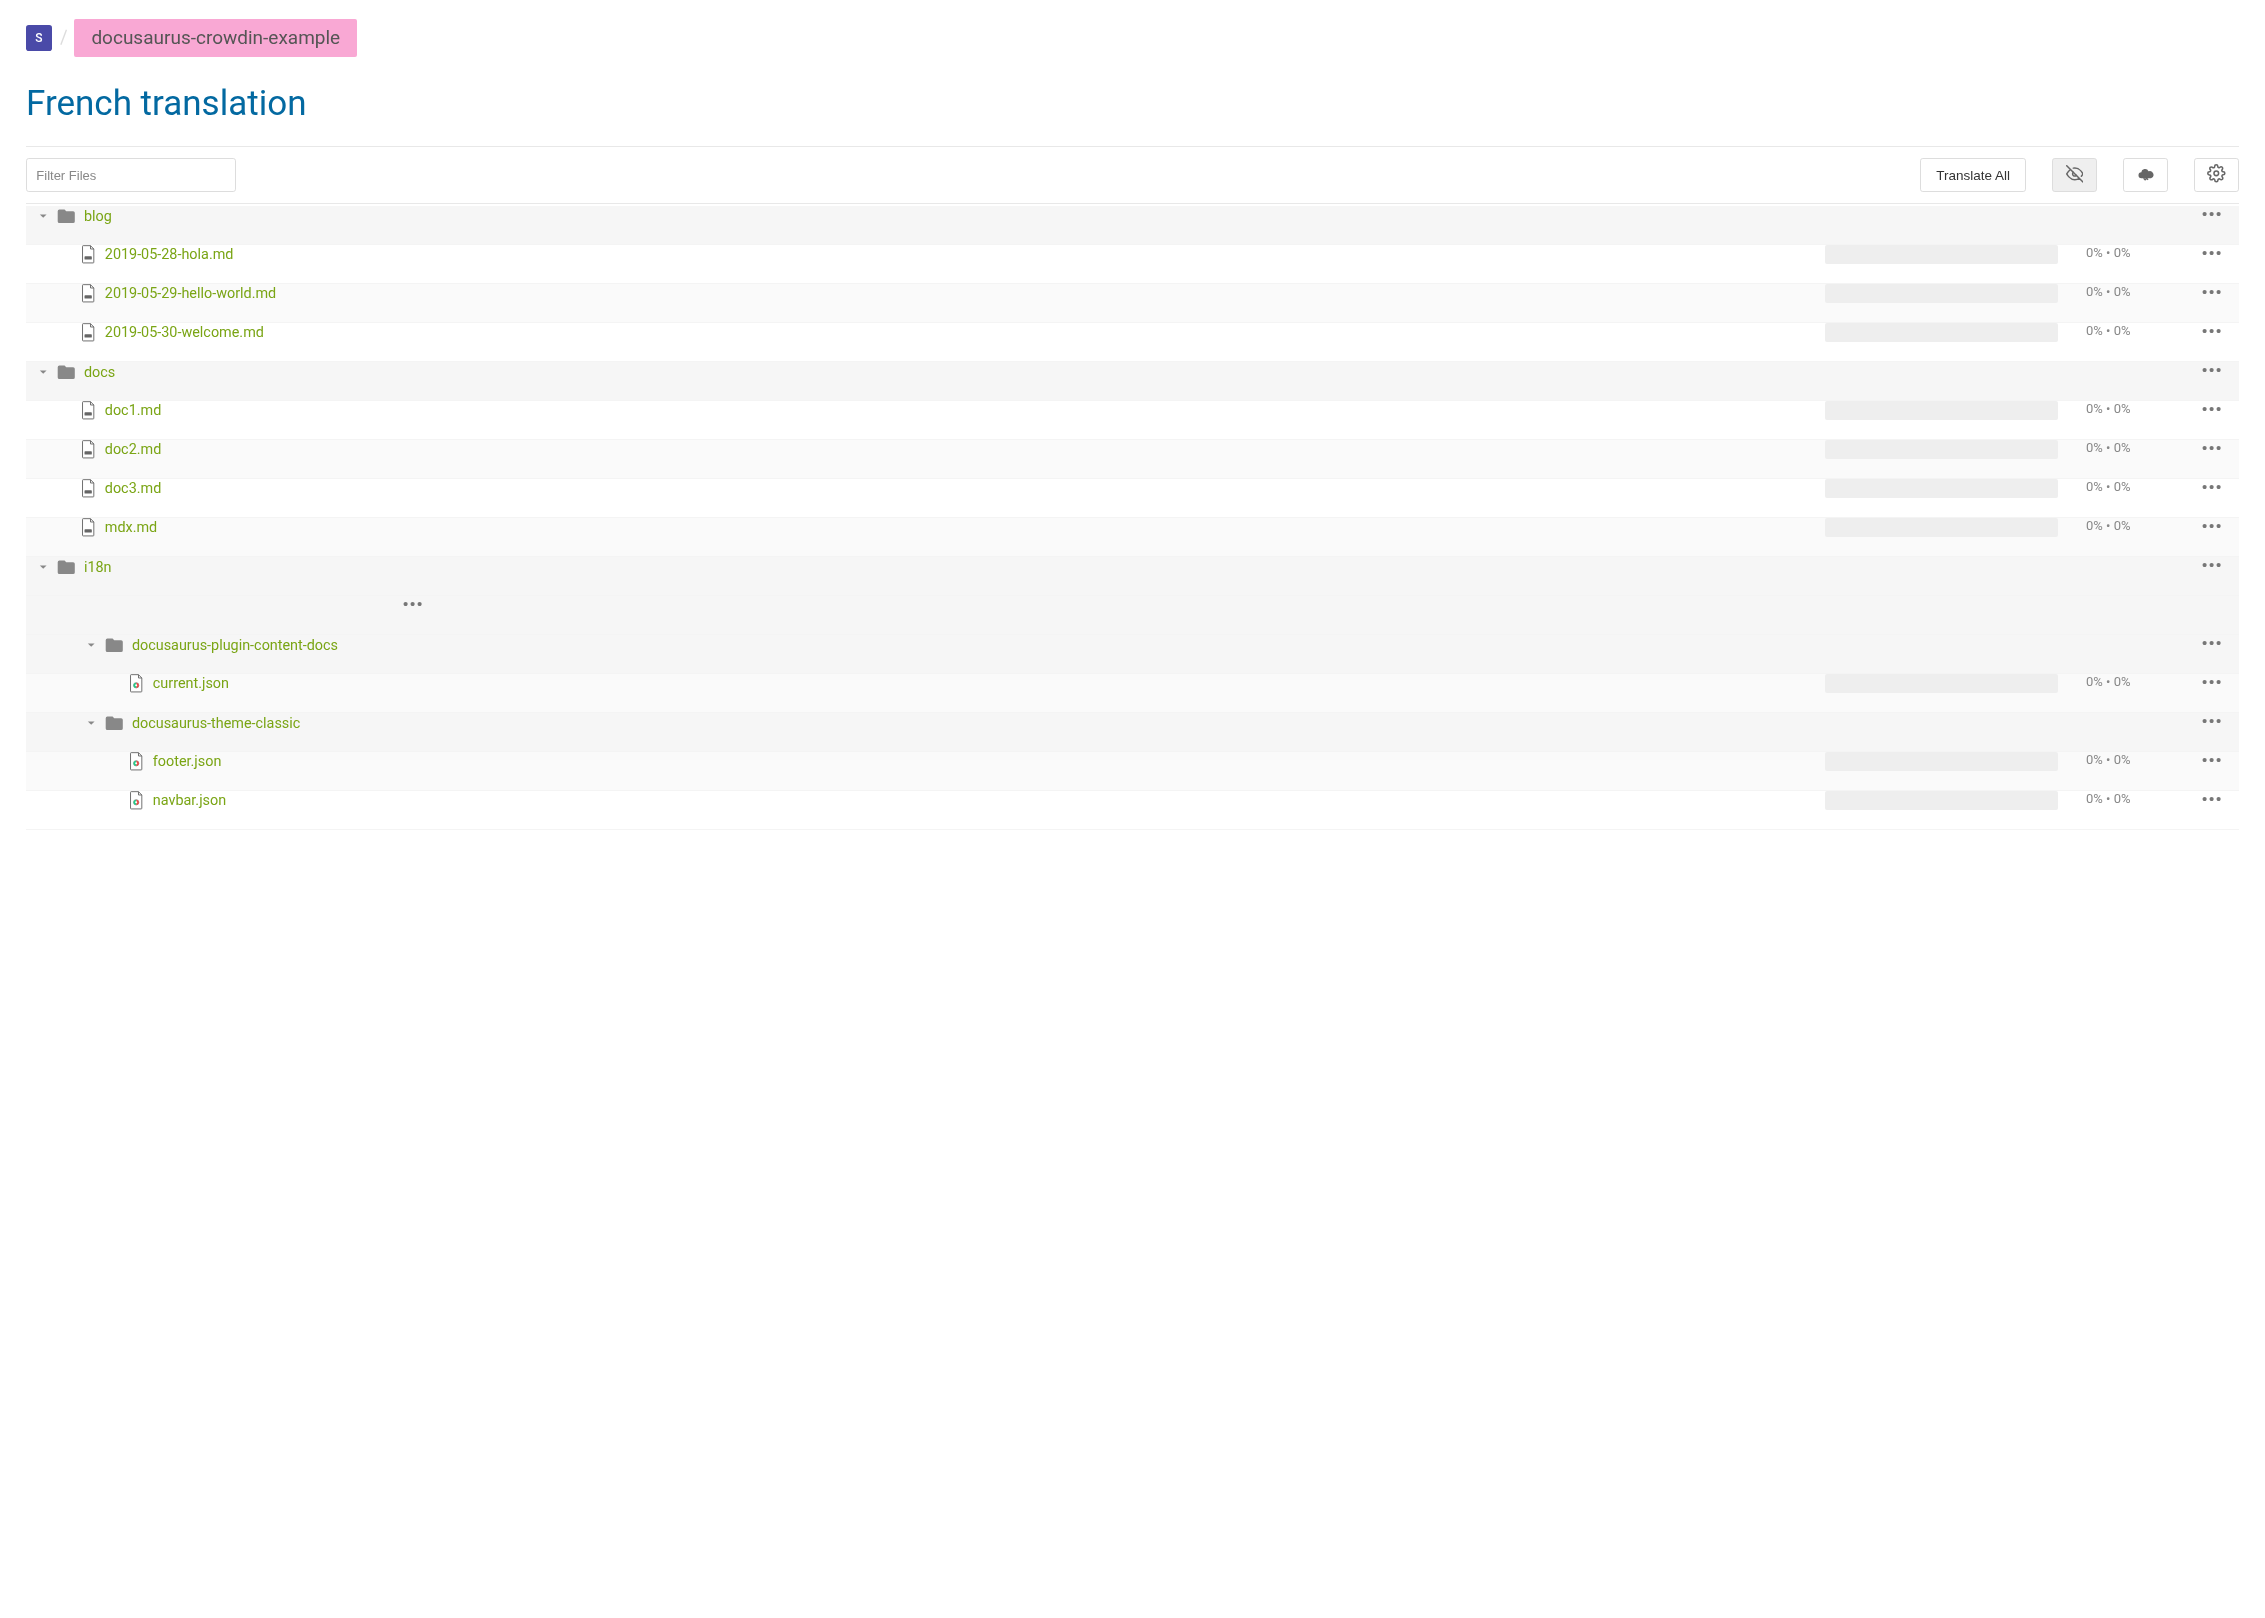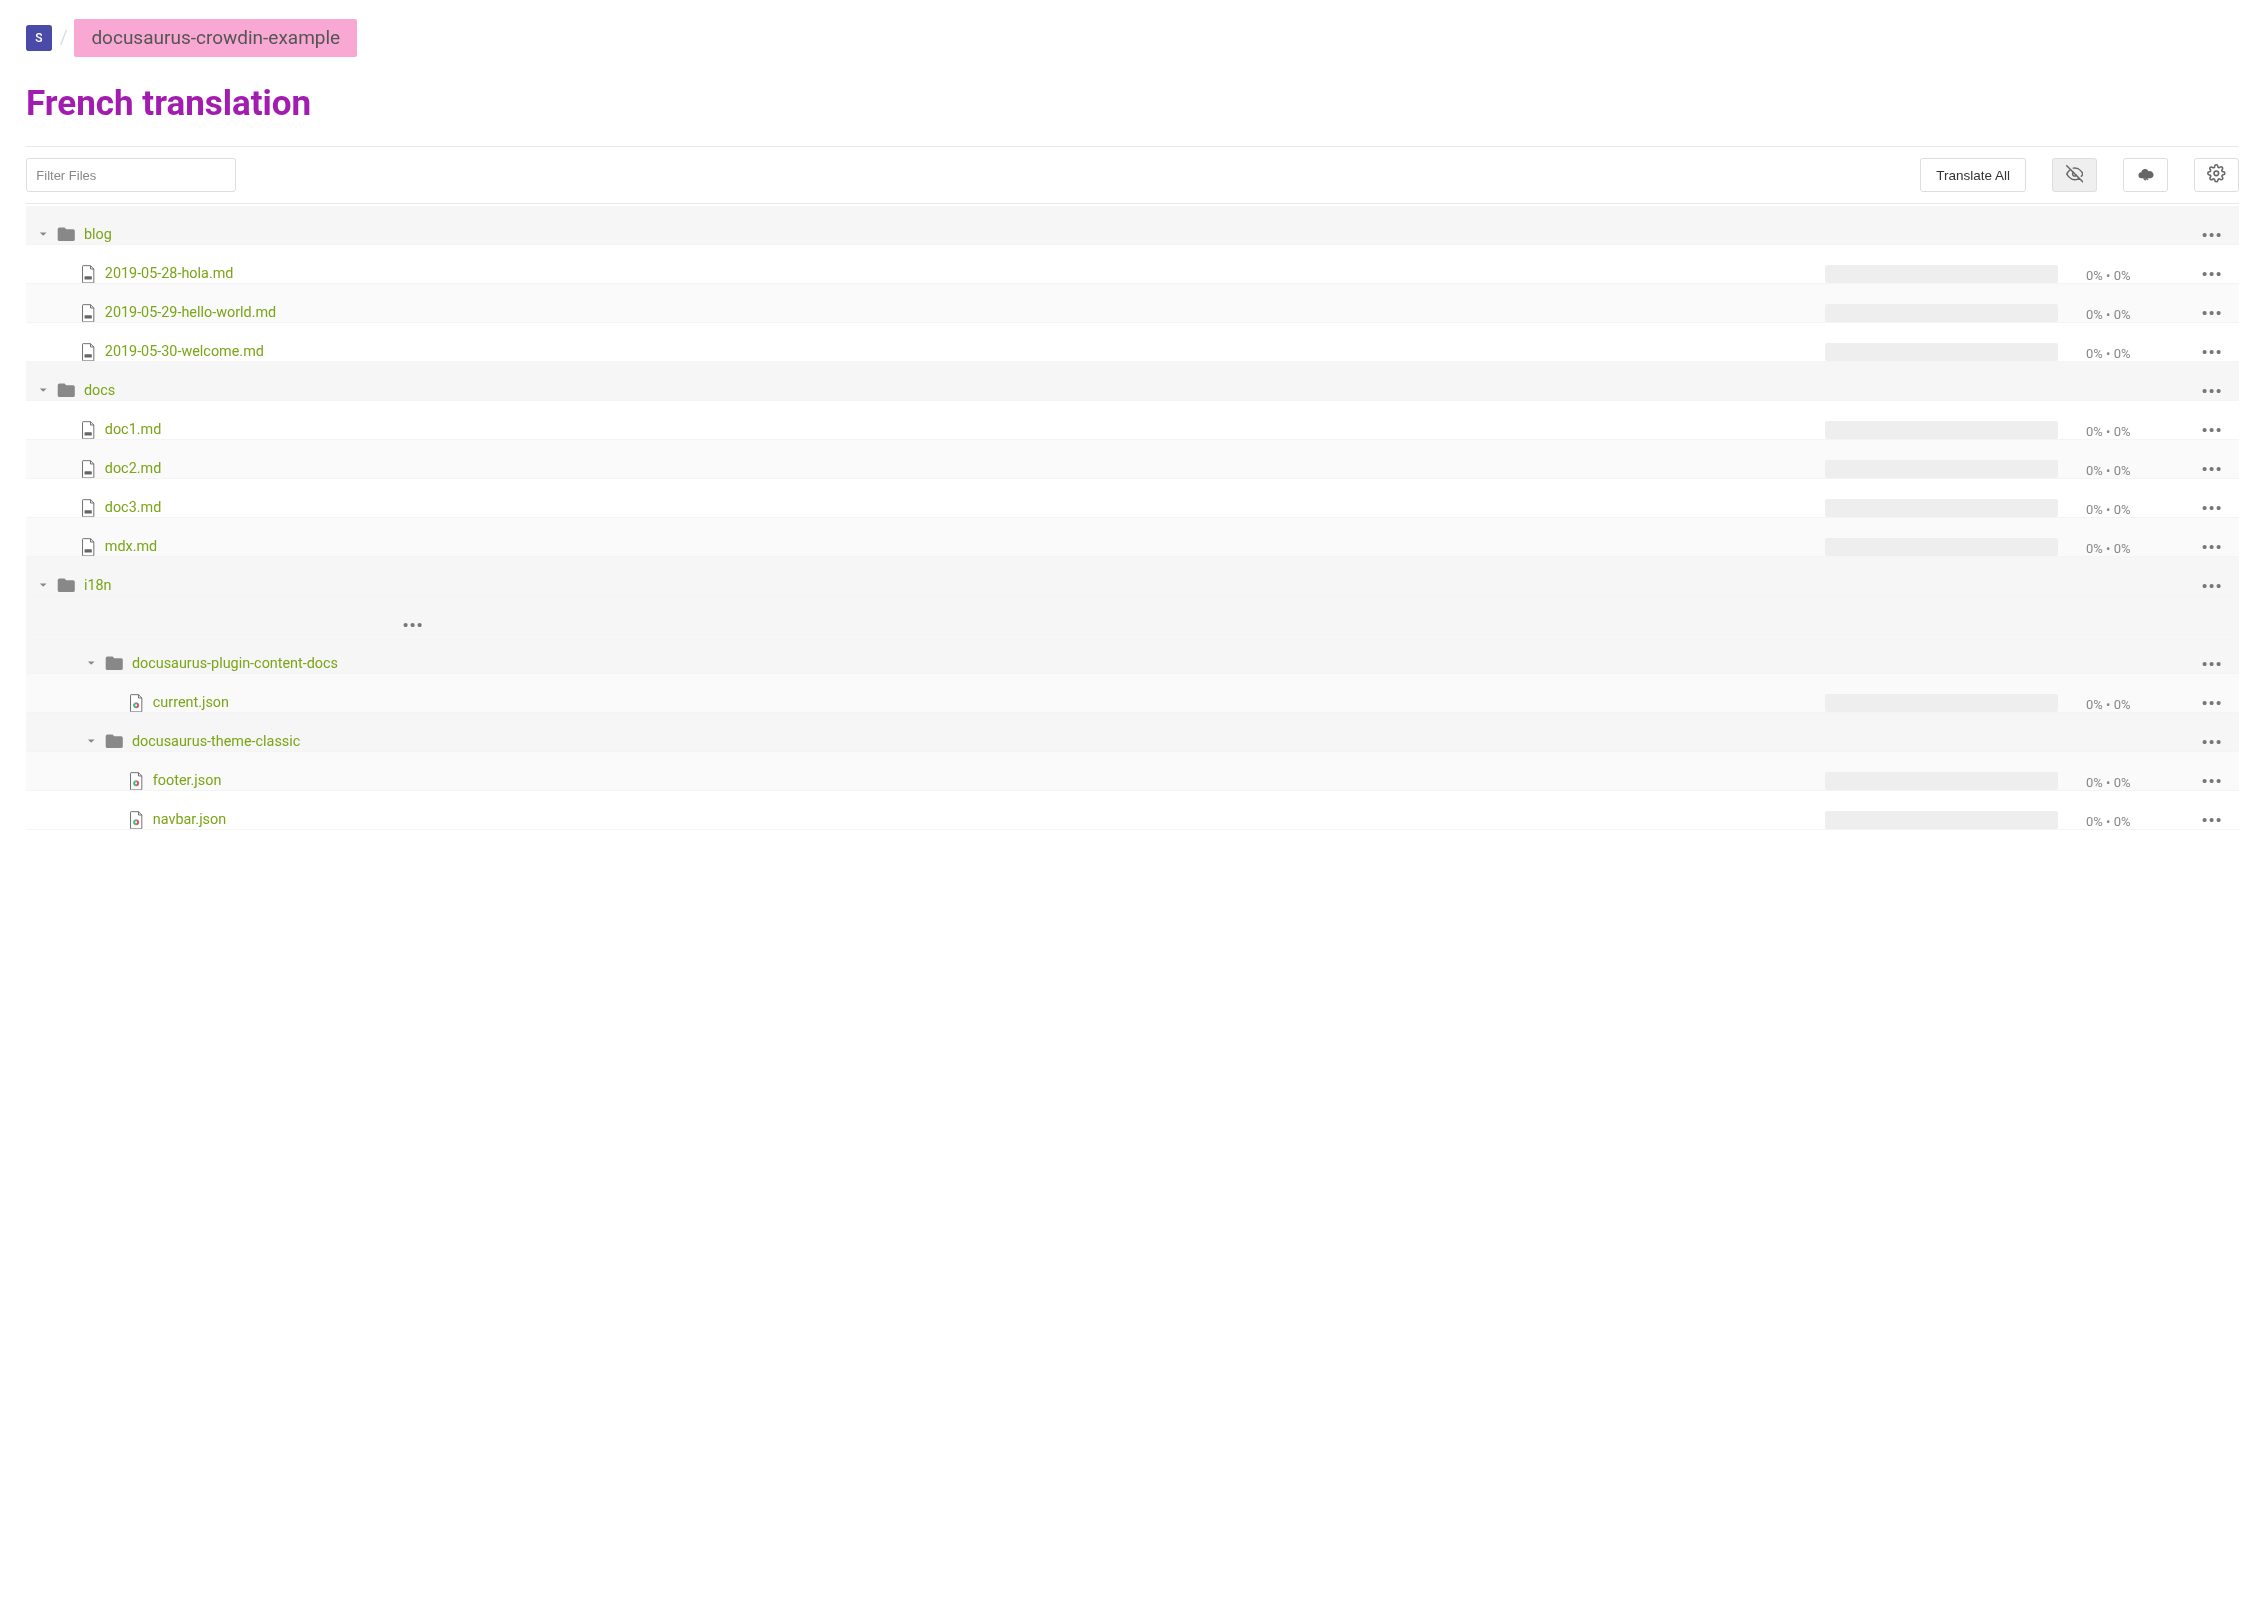--- a/index.html
+++ b/index.html
@@ -42,22 +42,22 @@
   background: #f9a8d4;
   padding: 7.5px 17px;
   font-size: 19px;
   color: #555;
   border-radius: 1.9px;
 }
 
 
 .page-title {
   font-size: 35px;
-  font-weight: 700;
-  color: #a21caf;
+  font-weight: 400;
+  color: #0369a1;
   margin-bottom: 22.4px;
 }
 
 
 .toolbar-wrap {
   border-top: 0.9px solid #e8e8e8;
   border-bottom: 0.9px solid #e8e8e8;
   padding: 11.2px 0;
   display: flex;
   align-items: center;
@@ -93,21 +93,21 @@
   color: #666;
 }
 .btn-icon.active { background: #efefef; }
 .btn-icon svg { width: 17.7px; height: 17.7px; }
 .btn-icon .gear-svg { width: 18.6px; height: 18.6px; }
 
 
 .tree { margin-top: 1.9px; }
 .row {
   display: flex;
-  align-items: flex-end;
+  align-items: flex-start;
   height: 39px;
   border-bottom: 0.9px solid #f4f4f4;
   padding-right: 13px;
 }
 .row.folder-row { background: #f6f6f6; }
 .row.file-row.striped { background: #fafafa; }
 
 .cell-tree {
   display: flex;
   align-items: center;

